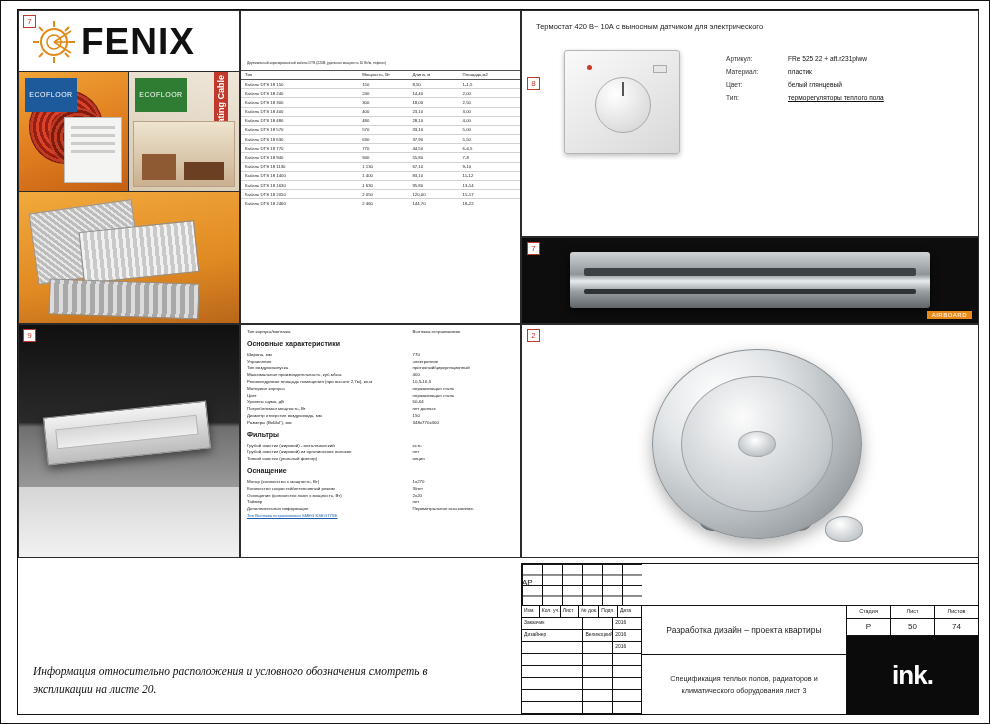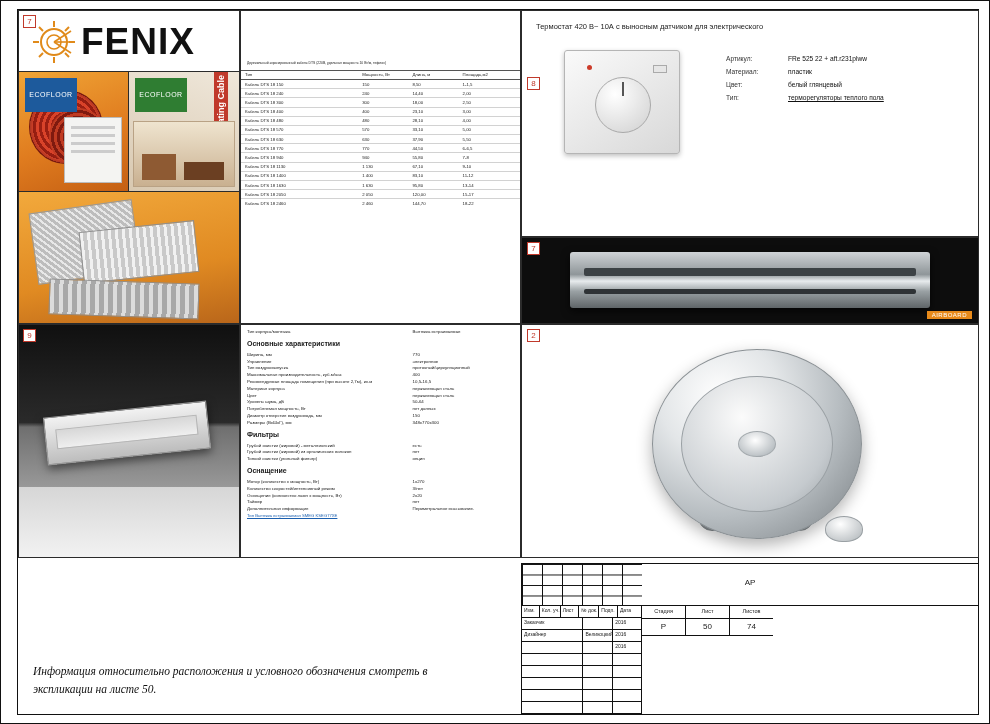--- a/index.html
+++ b/index.html
@@ -191,21 +191,21 @@
 
   
   .note {
     position: absolute; left: 32px; top: 662px; width: 430px;
     font-family: "Liberation Serif", serif; font-style: italic; font-size: 11.5px; line-height: 1.55; color:#111;
   }
 
   
   #titleblock { position:absolute; left:520px; top:562px; width:458px; height:152px; border:1px solid #111; }
   .tb-top { height: 42px; border-bottom: 1px solid #111; position: relative; }
-  .tb-ap { position:absolute; left:0; right:0; top:14px; text-align:center; font-size:8px; }
+  .tb-ap { position:absolute; left:0; right:0; top:14px; font-size:8px; }
   .tb-grid-left {
     position:absolute; left:0; top:0; width:120px; height:42px;
     background-image: linear-gradient(to right, #111 1px, transparent 1px), linear-gradient(to bottom,#111 1px, transparent 1px);
     background-size: 20px 10.5px;
   }
   .tb-main { display:flex; height:109px; }
   .tb-col-a { width: 120px; border-right:1px solid #111; }
   .tb-col-b { width: 205px; border-right:1px solid #111; position: relative; }
   .tb-col-c { width: 131px; position: relative; }
   .tb-row { display:flex; height: 12px; border-bottom:1px solid #111; font-size:5px; }
@@ -514,21 +514,21 @@
       <div class="rd-outer">
         <div class="rd-mid">
           <div class="rd-in">
             <div class="rd-cap"></div>
           </div>
         </div>
       </div>
     </div>
   </div>
 
-  <div class="note">Информация относительно расположения и условного обозначения смотреть в экспликации на листе 50.</div>
+  <div class="note">Информация относительно расположения и условного обозначения смотреть в экспликации на листе 20.</div>
 
   <div id="titleblock">
     <div class="tb-top">
       <div class="tb-grid-left"></div>
       <div class="tb-ap">АР</div>
     </div>
     <div class="tb-main">
       <div class="tb-col-a">
         <div class="tb-row">
           <div class="c w1">Изм.</div>
@@ -574,27 +574,32 @@
               <div class="c lw2"></div>
               <div class="c lw3"></div>
             </div>
             <div class="tb-rowl">
               <div class="c lw1"></div>
               <div class="c lw2"></div>
               <div class="c lw3"></div>
             </div>
           </div>
       </div>
+      <div class="tb-col-b">
+        <div class="tb-b-top">Разработка дизайн – проекта квартиры</div>
+        <div class="tb-b-bot">Спецификация теплых полов, радиаторов и климатического оборудования лист 3</div>
+      </div>
       <div class="tb-col-c">
         <div class="tb-c-head">
           <div class="c">Стадия</div>
           <div class="c">Лист</div>
           <div class="c">Листов</div>
         </div>
         <div class="tb-c-vals">
           <div class="c">Р</div>
           <div class="c">50</div>
           <div class="c">74</div>
         </div>
+        <div class="tb-logo">ink.</div>
       </div>
     </div>
   </div>
 </div>
 
 </body></html>

